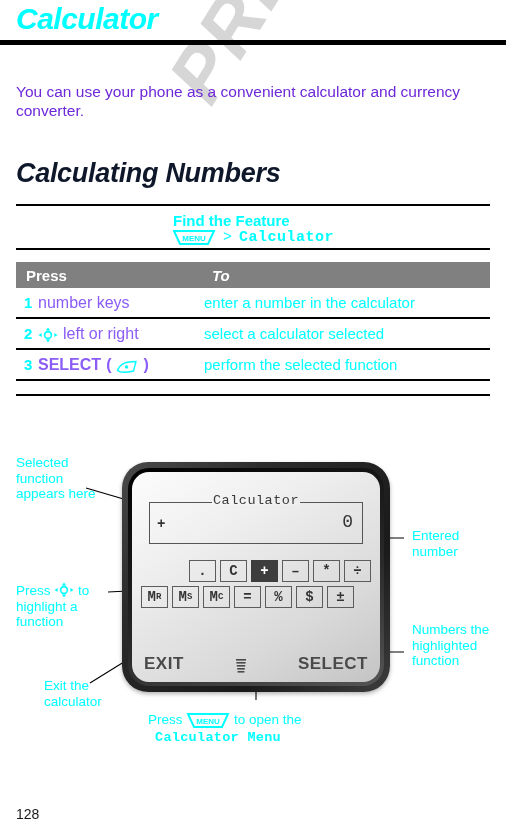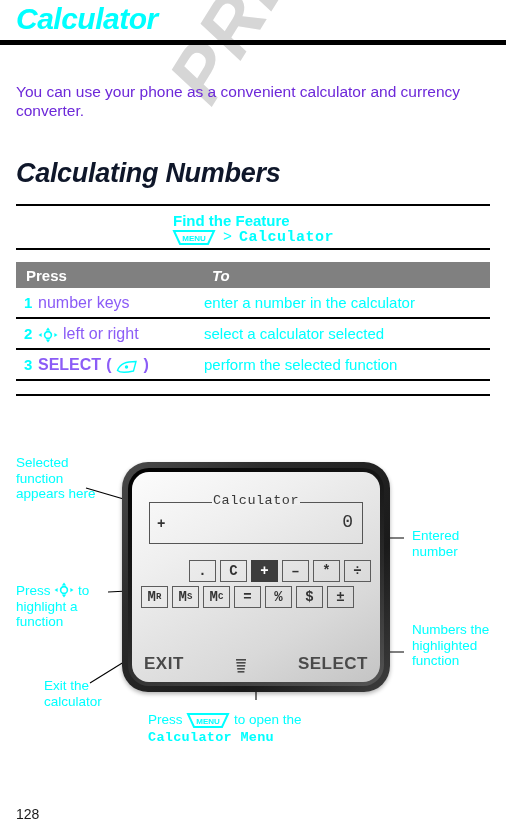--- a/index.html
+++ b/index.html
@@ -234,21 +234,21 @@
     color: #00ffff;
   }
   .c-sel-fn { left: 16px; top: 15px; width: 95px; }
   .c-press-hl { left: 16px; top: 142px; width: 100px; }
   .c-exit { left: 28px; top: 238px; width: 90px; margin-left: 16px; }
   .c-entered { left: 412px; top: 88px; width: 94px; }
   .c-perform { left: 412px; top: 182px; width: 94px; }
   .c-bottom { left: 148px; top: 272px; width: 240px; text-align: left; }
   .c-bottom .mono {
     font-family: "Liberation Mono", monospace;
-    font-weight: bold; letter-spacing: 0.3px;
+    font-weight: bold; letter-spacing: 0.3px; margin-left: 7px;
   }
   .ldr-svg { position: absolute; left: 0; top: 0; width: 506px; height: 340px; pointer-events: none;}
 
   
   .pageno {
     position: absolute; left: 16px; top: 806px;
     font-size: 14px; color: #1a1a1a;
   }
 </style>
 </head>

